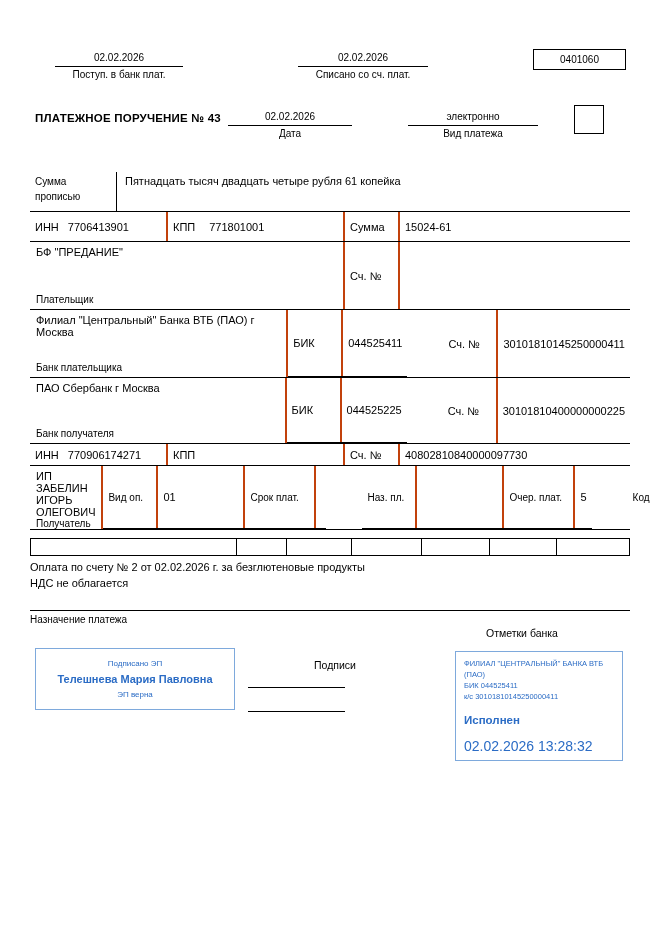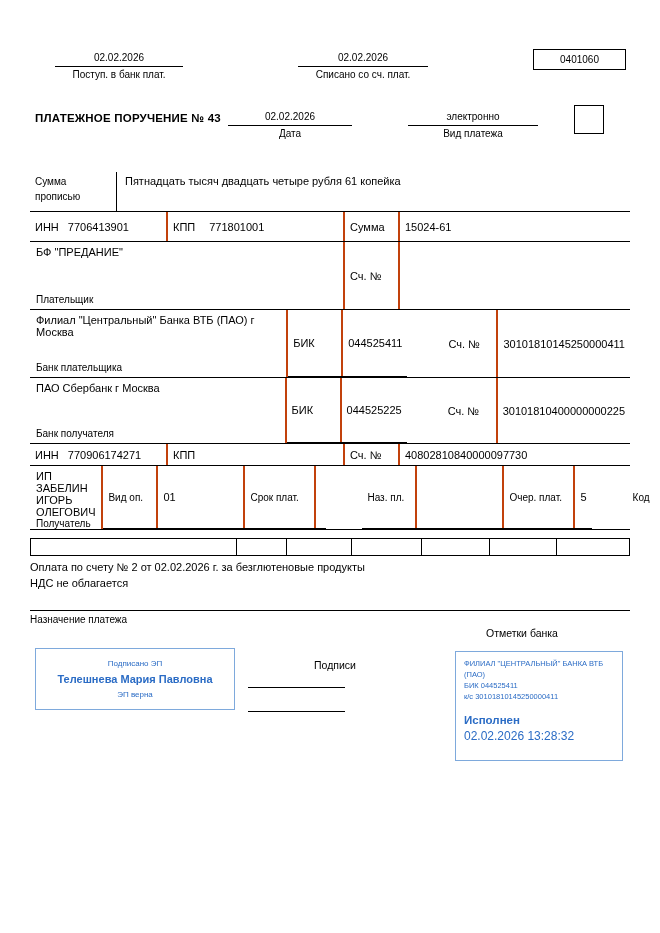--- a/index.html
+++ b/index.html
@@ -42,21 +42,21 @@
     text-align:center; display:flex; flex-direction:column; justify-content:center; gap:5px;
   }
   .ep-small { font-size:8px; }
   .ep-name { font-size:11px; font-weight:bold; }
 
   .bankstamp {
     border:1px solid var(--stamp_border,#7ea9dc); color:var(--stamp_blue,#2b6cc5);
     padding:7px 8px; font-size:7.5px; line-height:1.45;
   }
   .bs-status { font-size:11.5px; font-weight:bold; margin-top:9px; }
-  .bs-dt { font-size:12px; }
+  .bs-dt { font-size:14px; margin-top:8px; }
 
   .sigline { border-top:1px solid #000; }
 </style>
 </head>
 <body>
 
 <div class="page">
 
   <div class="abs field" style="left:55px; top:52px; width:128px;">
     <div class="fval">02.02.2026</div>

